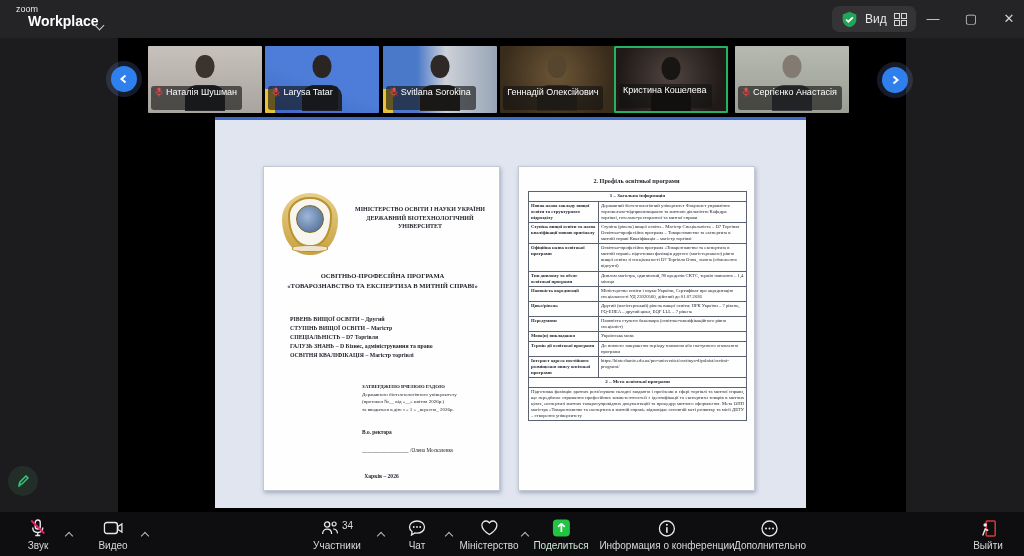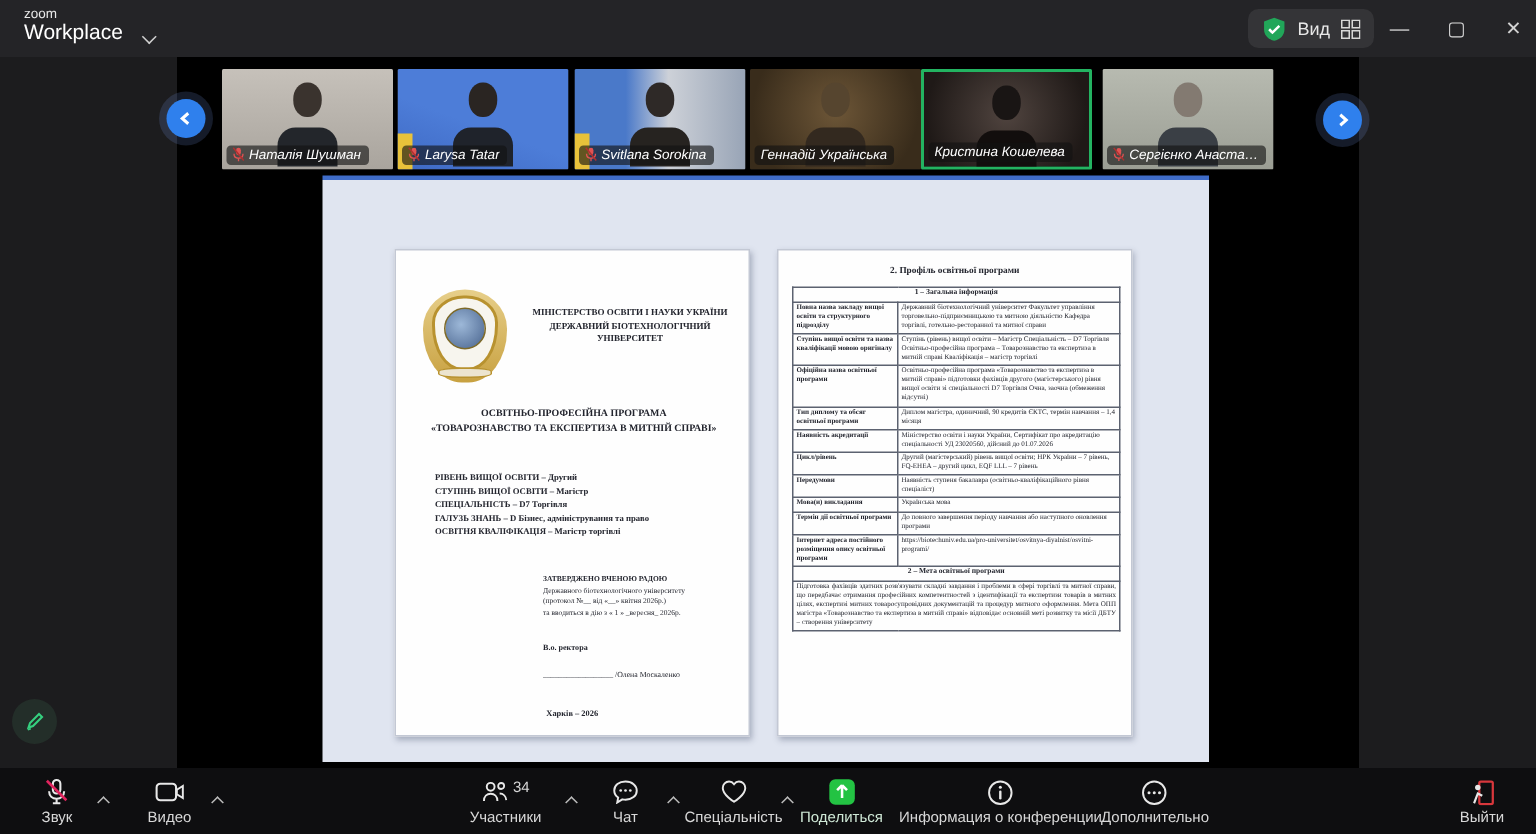--- a/index.html
+++ b/index.html
@@ -3,21 +3,21 @@
 <meta charset="utf-8">
 <style>
   * { box-sizing:border-box; margin:0; padding:0; }
   html,body { width:1024px; height:556px; overflow:hidden; }
   body { position:relative; background:#1c1c1e; font-family:"Liberation Sans",sans-serif; }
 
   
   .titlebar { position:absolute; left:0; top:0; width:1024px; height:38px; background:#242427; }
   .brand { position:absolute; left:16px; top:5px; color:#fff; line-height:1.05; cursor:default; }
   .brand .z { font-size:9px; color:#e8e8e8; display:block; }
-  .brand .w { font-size:14px; font-weight:normal; display:block; }
+  .brand .w { font-size:14px; font-weight:bold; display:block;margin-left:12px; }
   .brand-chev { position:absolute; left:96px; top:15px; width:8px; height:8px; }
   .chev-down { display:inline-block; width:7px; height:7px; border-right:1.5px solid #cfcfcf; border-bottom:1.5px solid #cfcfcf; transform:rotate(45deg); }
   .chev-up { display:inline-block; width:6px; height:6px; border-right:1.5px solid #bdbdbd; border-top:1.5px solid #bdbdbd; transform:rotate(-45deg); }
   .tab-conf { position:absolute; left:122px; top:0; height:38px; display:flex; align-items:center; gap:8px; padding:0 12px; color:#e9e9e9; font-size:12px; }
   .tab-screen { position:absolute; left:312px; top:4px; width:298px; height:34px; background:#131314; border-radius:9px 9px 0 0; display:flex; align-items:center; gap:8px; padding:0 12px; color:#f2f2f2; font-size:12px; }
   .tab-avatar { width:17px; height:17px; border-radius:50%; background:radial-gradient(circle at 50% 38%, #d9b49a 36%, #3a2d26 38%); border:1px solid #555; }
   .tab-ellipsis { margin-left:auto; width:19px; height:19px; border:1.2px solid #a8a8a8; border-radius:50%; color:#cfcfcf; font-size:10px; line-height:16px; text-align:center; letter-spacing:.5px; }
   .view-pill { position:absolute; left:832px; top:6px; height:26px; background:#343437; border-radius:7px; display:flex; align-items:center; gap:7px; padding:0 9px; color:#e8e8e8; font-size:12px; }
   .shield { width:17px; height:17px; }
   .winbtn { position:absolute; top:0; width:34px; height:38px; color:#d2d2d2; font-size:13px; text-align:center; line-height:38px; }
@@ -38,21 +38,21 @@
   .flag { position:absolute; left:0; bottom:0; width:10px; height:24px; background:#e8c23a; }
   .sil { position:absolute; left:50%; top:9px; transform:translateX(-50%); width:40px; height:56px; }
   .sil:before { content:""; position:absolute; left:50%; transform:translateX(-50%); top:0; width:19px; height:23px; border-radius:48%; background:var(--hair,#2e2927); }
   .sil:after { content:""; position:absolute; left:0; bottom:0; width:40px; height:26px; border-radius:12px 12px 0 0; background:var(--body,#23262b); }
   .v1 .sil { --hair:#3a332e; --body:#23262b; }
   .v2 .sil { --hair:#2a2522; --body:#1f232b; }
   .v3 .sil { --hair:#2e2927; --body:#262320; }
   .v4 .sil { --hair:#56452f; --body:#33291f; }
   .v5 .sil { --hair:#191514; --body:#120e0d; }
   .v6 .sil { --hair:#837a71; --body:#3a3f45; }
-  .ptag { position:absolute; left:3px; bottom:3px; max-width:106px; background:rgba(18,18,18,.62); border-radius:3px; padding:1px 5px 2px 4px; display:flex; align-items:center; gap:3px;font-style:italic; }
+  .ptag { position:absolute; left:3px; bottom:3px; max-width:106px; background:rgba(18,18,18,.62); border-radius:3px; padding:1px 5px 13px 4px; display:flex; align-items:center; gap:3px; }
   .ptag span { color:#fff; font-size:9px; white-space:nowrap; overflow:hidden; text-overflow:ellipsis; }
   .nav-arrow { position:absolute; width:26px; height:26px; border-radius:50%; background:#2f80ed; box-shadow:0 0 0 5px rgba(130,170,255,.16); display:flex; align-items:center; justify-content:center; }
 
   
   .viewer-topline { position:absolute; left:215px; top:117px; width:591px; height:3px; background:#3f6cc8; }
   .viewer { position:absolute; left:215px; top:120px; width:591px; height:388px; background:#e0e5f0; }
   .page { position:absolute; top:46px; width:237px; height:325px; background:#fefefe; border:1px solid #c3c8d4; box-shadow:1px 2px 4px rgba(55,65,95,.35); font-family:"Liberation Serif",serif; color:#23252e; }
   .page-left { left:48px; }
   .page-right { left:303px; }
 
@@ -172,21 +172,21 @@
         </svg>
       <span>Svitlana Sorokina</span>
     </div>
   </div>
     <div class="tile v4" style="left: 500.2px;">
     <div class="vid">
         <span class="sil"></span>
       </div>
     <div class="ptag">
 
-      <span>Геннадій Українська</span>
+      <span>Геннадій Олексійович</span>
     </div>
   </div>
     <div class="tile v5 active" style="left: 614px;">
     <div class="vid">
         <span class="sil"></span>
       </div>
     <div class="ptag">
 
       <span>Кристина Кошелева</span>
     </div>
@@ -358,21 +358,21 @@
     <span>Чат</span>
   </div>
   <span class="tchev" style="left:446px;"><span class="chev-up"></span></span>
 
   <div class="tbtn" style="left:489px;">
     <span class="ic">
         <svg width="18" height="16" viewBox="0 0 18 16">
           <path d="M9 14.5S1.5 10 1.5 5.3C1.5 2.9 3.4 1 5.7 1 7 1 8.2 1.7 9 2.8 9.8 1.7 11 1 12.3 1c2.3 0 4.2 1.9 4.2 4.3C16.5 10 9 14.5 9 14.5z" fill="none" stroke="#e8e8e8" stroke-width="1.3"></path>
         </svg>
       </span>
-    <span>Спеціальність</span>
+    <span>Міністерство</span>
   </div>
   <span class="tchev" style="left:522px;"><span class="chev-up"></span></span>
 
   <div class="tbtn" style="left:561px;">
     <span class="ic">
         <svg width="18" height="18" viewBox="0 0 18 18">
           <rect x="0.5" y="0.5" width="17" height="17" rx="4" fill="#23c343"></rect>
           <path d="M9 13V5.5M9 4.5l-3.3 3.3M9 4.5l3.3 3.3" stroke="#fff" stroke-width="1.7" fill="none"></path>
         </svg>
       </span>

